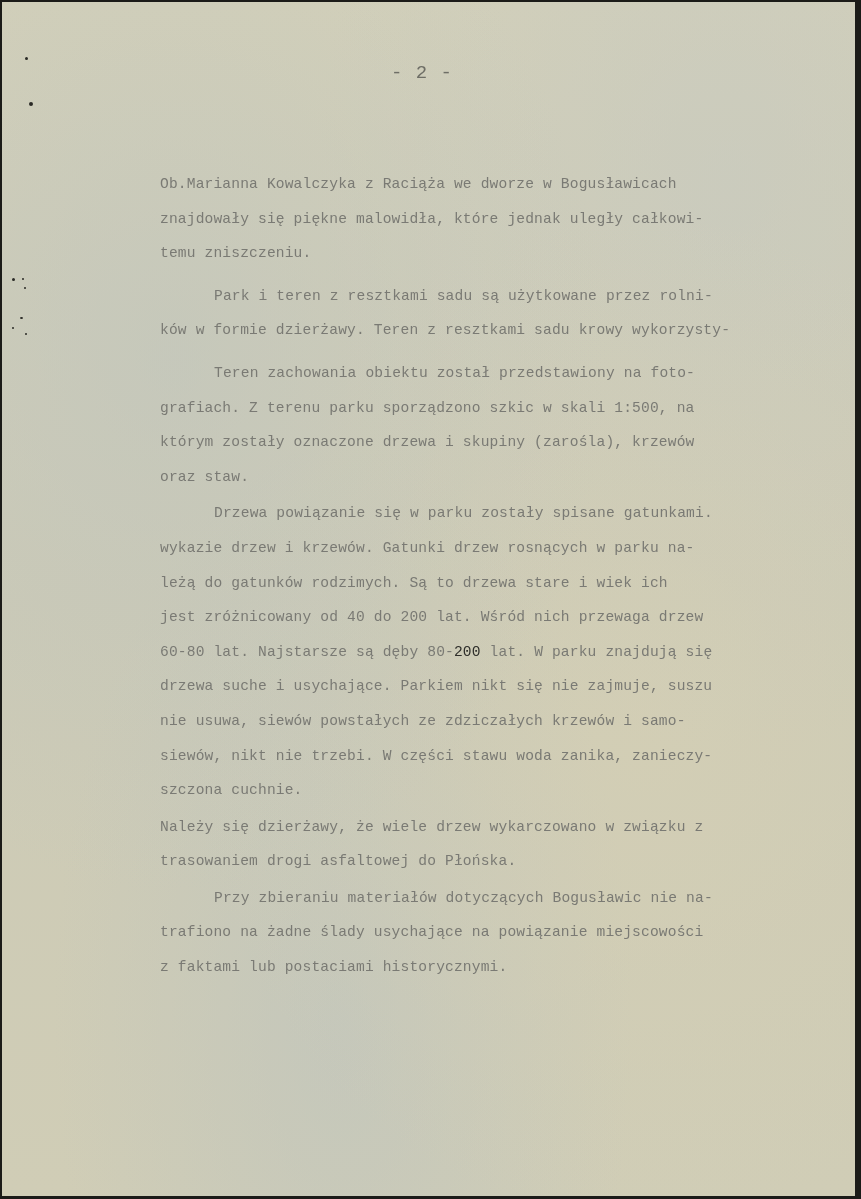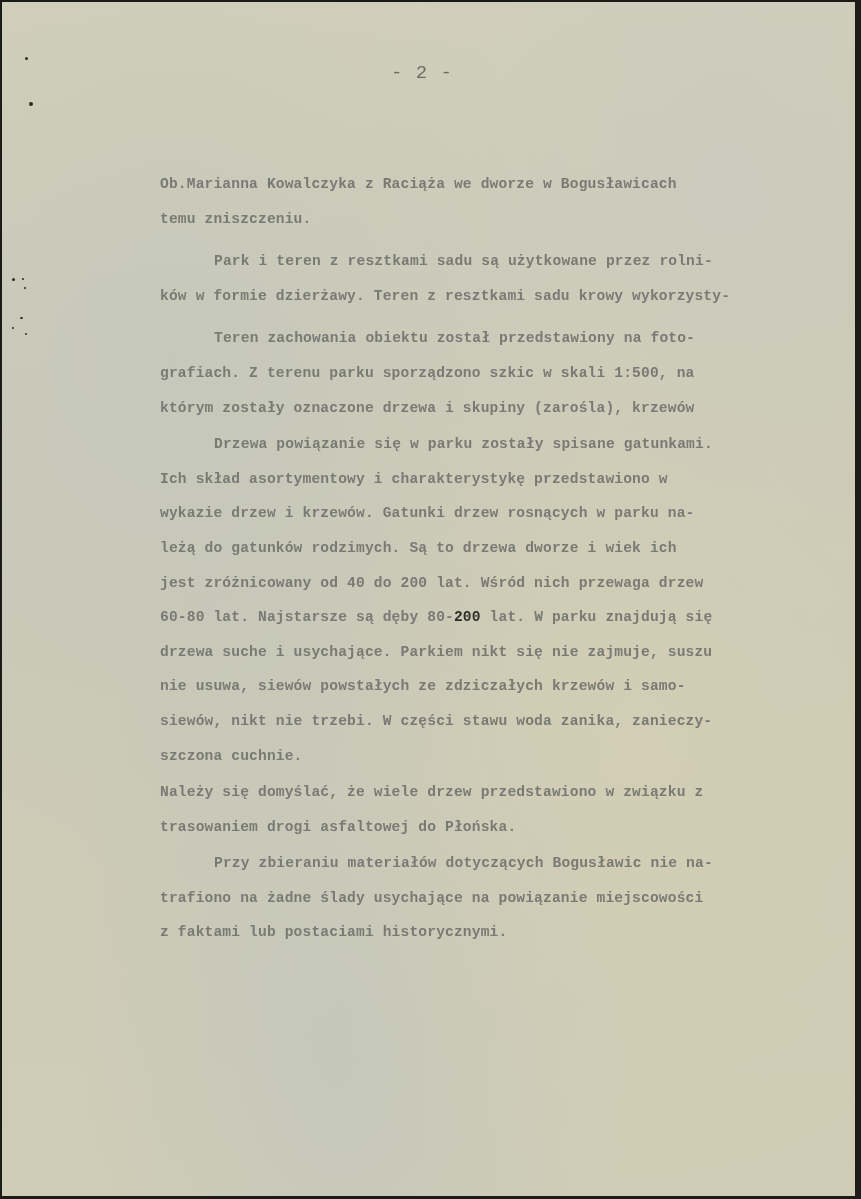--- a/index.html
+++ b/index.html
@@ -40,21 +40,21 @@
       color: #6e6e66;
       letter-spacing: 1px;
     }
     .body-text {
       position: absolute;
       left: 158px;
       top: 165px;
       width: 690px;
       font-family: "Liberation Mono", "DejaVu Sans Mono", monospace;
       font-size: 14.6px;
-      font-weight: bold;
+      font-weight: normal;
       color: #7a7a74;
       line-height: 34.6px;
       letter-spacing: 0.15px;
     }
     .line {
       display: block;
       white-space: pre;
     }
     .para {
       margin: 0 0 0 0;
@@ -82,49 +82,50 @@
   <span class="speck" style="left:18px;top:315px;width:3px;height:2px;"></span>
   <span class="speck" style="left:10px;top:325px;width:2px;height:2px;"></span>
   <span class="speck" style="left:23px;top:331px;width:2px;height:2px;"></span>
 
   <div class="page-number">-  2  -</div>
 
   <div class="body-text">
 
     <div class="para">
       <span class="line">Ob.Marianna Kowalczyka z Raciąża we dworze w Bogusławicach</span>
+      <span class="line">znajdowały się piękne malowidła, które jednak uległy całkowi-</span>
       <span class="line">temu zniszczeniu.</span>
     </div>
 
     <div class="para" style="margin-top:8px;">
       <span class="line indent">Park i teren z resztkami sadu są użytkowane przez rolni-</span>
       <span class="line">ków w formie dzierżawy. Teren z resztkami sadu krowy wykorzysty-</span>
     </div>
 
     <div class="para" style="margin-top:8px;">
       <span class="line indent">Teren zachowania obiektu został przedstawiony na foto-</span>
       <span class="line">grafiach. Z terenu parku sporządzono szkic w skali 1:500, na</span>
       <span class="line">którym zostały oznaczone drzewa i skupiny (zarośla), krzewów</span>
+      <span class="line">oraz staw.</span>
     </div>
 
     <div class="para" style="margin-top:2px;">
       <span class="line indent">Drzewa powiązanie się w parku zostały spisane gatunkami.</span>
-      <span class="line">Ich skład asortymentowy i charakterystykę przedstawiono w</span>
       <span class="line">wykazie drzew i krzewów. Gatunki drzew rosnących w parku na-</span>
-      <span class="line">leżą do gatunków rodzimych. Są to drzewa dworze i wiek ich</span>
+      <span class="line">leżą do gatunków rodzimych. Są to drzewa stare i wiek ich</span>
       <span class="line">jest zróżnicowany od 40 do 200 lat. Wśród nich przewaga drzew</span>
       <span class="line"><span>60-80 lat. Najstarsze są dęby 80-</span><span class="ink-dark">200</span><span> lat. W parku znajdują się</span></span>
       <span class="line">drzewa suche i usychające. Parkiem nikt się nie zajmuje, suszu</span>
       <span class="line">nie usuwa, siewów powstałych ze zdziczałych krzewów i samo-</span>
       <span class="line">siewów, nikt nie trzebi. W części stawu woda zanika, zanieczy-</span>
       <span class="line">szczona cuchnie.</span>
     </div>
 
     <div class="para" style="margin-top:2px;">
-      <span class="line">Należy się domyślać, że wiele drzew przedstawiono w związku z</span>
+      <span class="line">Należy się dzierżawy, że wiele drzew wykarczowano w związku z</span>
       <span class="line">trasowaniem drogi asfaltowej do Płońska.</span>
     </div>
 
     <div class="para" style="margin-top:2px;">
       <span class="line indent">Przy zbieraniu materiałów dotyczących Bogusławic nie na-</span>
       <span class="line">trafiono na żadne ślady usychające na powiązanie miejscowości</span>
       <span class="line">z faktami lub postaciami historycznymi.</span>
     </div>
 
   </div>

